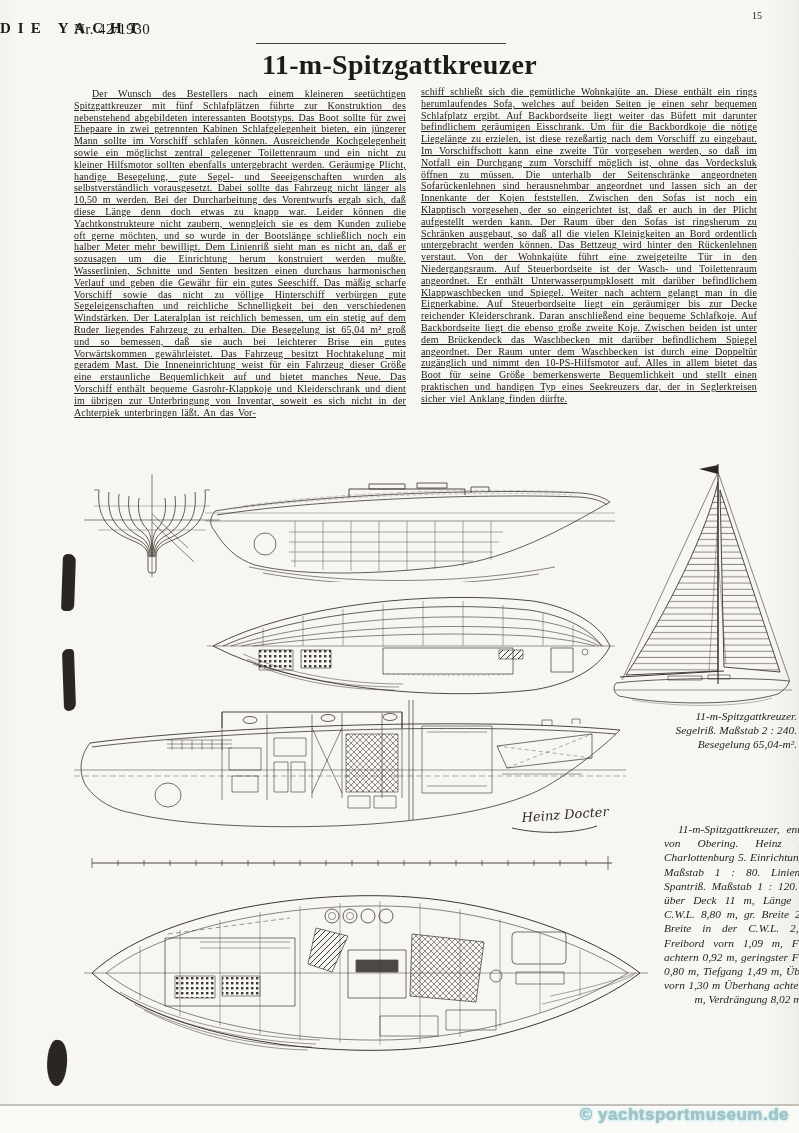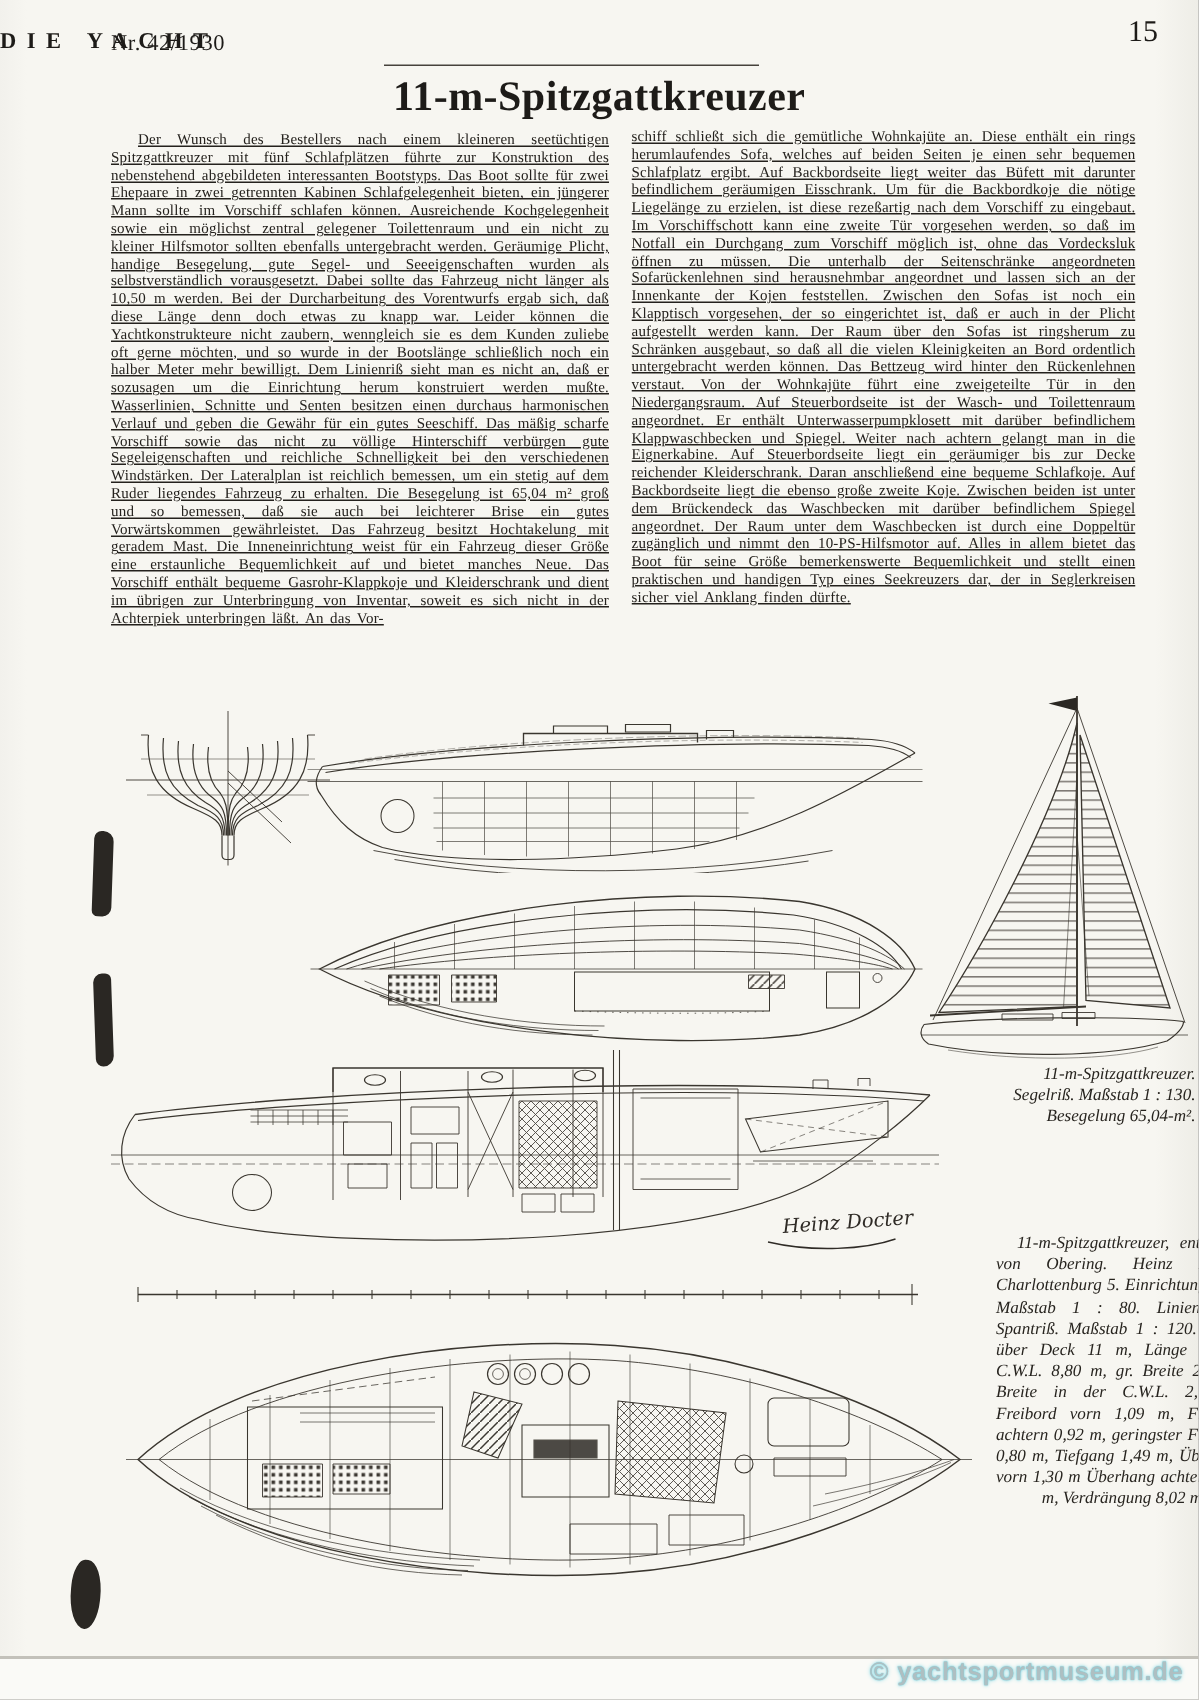--- a/index.html
+++ b/index.html
@@ -7,21 +7,21 @@
     position:relative;width:799px;height:1133px;overflow:hidden;
     background:
       linear-gradient(90deg, #f2f1ec 0, #f7f6f1 18px, #f7f6f1 770px, #eeede7 799px),
       #f7f6f1;
     font-family:"Liberation Serif", serif;color:#1d1b18;
   }
   .abs{position:absolute;}
   
   #issue{left:74px;top:21px;font-size:15px;letter-spacing:.4px;}
   #mag{left:0;top:20px;width:100%;font-size:15px;letter-spacing:7px;font-weight:bold;}
-  #pgnum{left:752px;top:10px;font-size:20px;text-align:center;}
+  #pgnum{left:752px;top:10px;font-size:10px;text-align:center;}
   #hrule{left:256px;top:43px;width:250px;height:1px;background:#46423c;}
   #title{left:0;top:49px;width:100%;text-align:center;font-size:28px;font-weight:bold;letter-spacing:.3px;}
   
   .col{font-size:10px;line-height:11.8px;text-align:justify;letter-spacing:.15px;word-spacing:1.6px;color:#24211d;text-decoration:underline;}
   #colL{left:74px;top:88px;width:332px;height:382px;text-indent:18px;overflow:hidden;}
   #colR{left:421px;top:86px;width:336px;height:388px;overflow:hidden;}
   
   .cap{font-style:italic;font-size:11.4px;line-height:14.2px;color:#27241f;}
   #capA{left:613px;top:709px;width:184px;text-align:right;}
   #capB{left:664px;top:822px;width:168px;text-align:justify;text-align-last:center;}
@@ -184,21 +184,21 @@
       <path d="M4,227 C48,222 140,221 177,225"></path>
       <path d="M4,227 C1,231 1,236 7,240 C55,250 130,249 166,238 C172,234 177,229 177,225"></path>
       <path d="M2,234 H180" stroke-width="0.5"></path>
       <path d="M56,224 h34 v-4 h-34 Z M96,223 h22 v-4 h-22 Z" stroke-width="0.6"></path>
       <path d="M20,244 C70,252 130,251 160,242" stroke-width="0.5" opacity="0.7"></path>
     </g>
   </svg>
 
   <div id="capA" class="abs cap">
     <div>11-m-Spitzgattkreuzer.</div>
-    <div>Segelriß. Maßstab 1 : 130.</div>
+    <div>Segelriß. Maßstab 2 : 240.</div>
     <div>Besegelung 65,04-m².</div>
   </div>
 
   <svg class="abs draw" style="left:72px;top:698px" width="556" height="176" viewBox="0 0 556 176">
     <g fill="none" stroke="#3a362f" stroke-width="0.8">
       <path d="M2,72 H554" stroke-width="0.5"></path>
       <path d="M2,78 H554" stroke-width="0.4" stroke-dasharray="6 3"></path>
       <path d="M18,45 C130,30 390,18 548,32" stroke-width="0.9"></path>
       <path d="M20,49 C130,35 388,23 544,36"></path>
       <path d="M18,45 C8,58 6,74 14,88 C26,104 42,112 60,115"></path>

